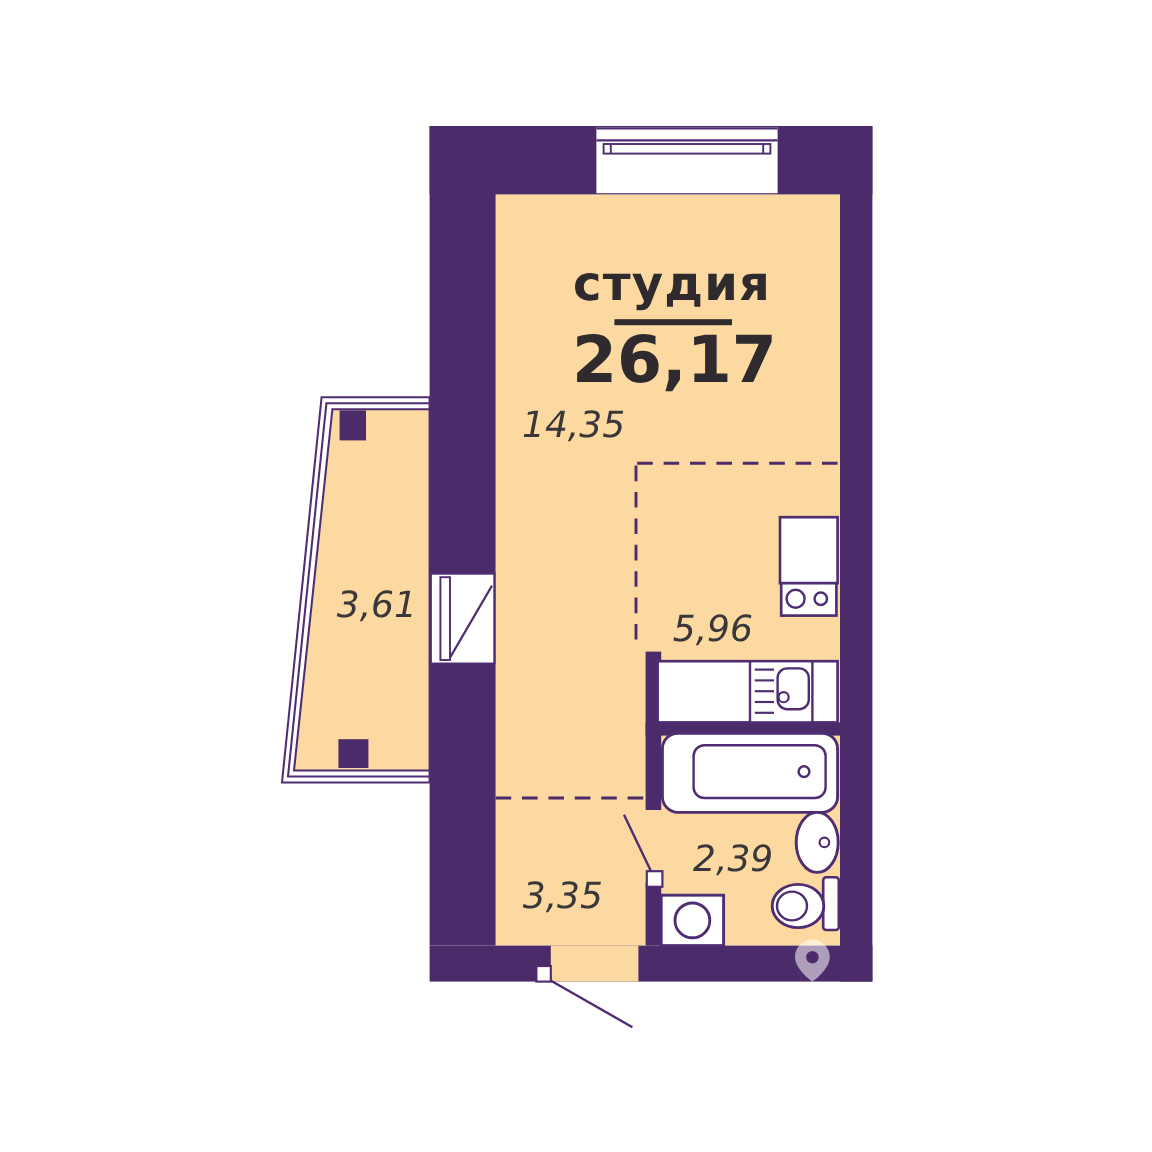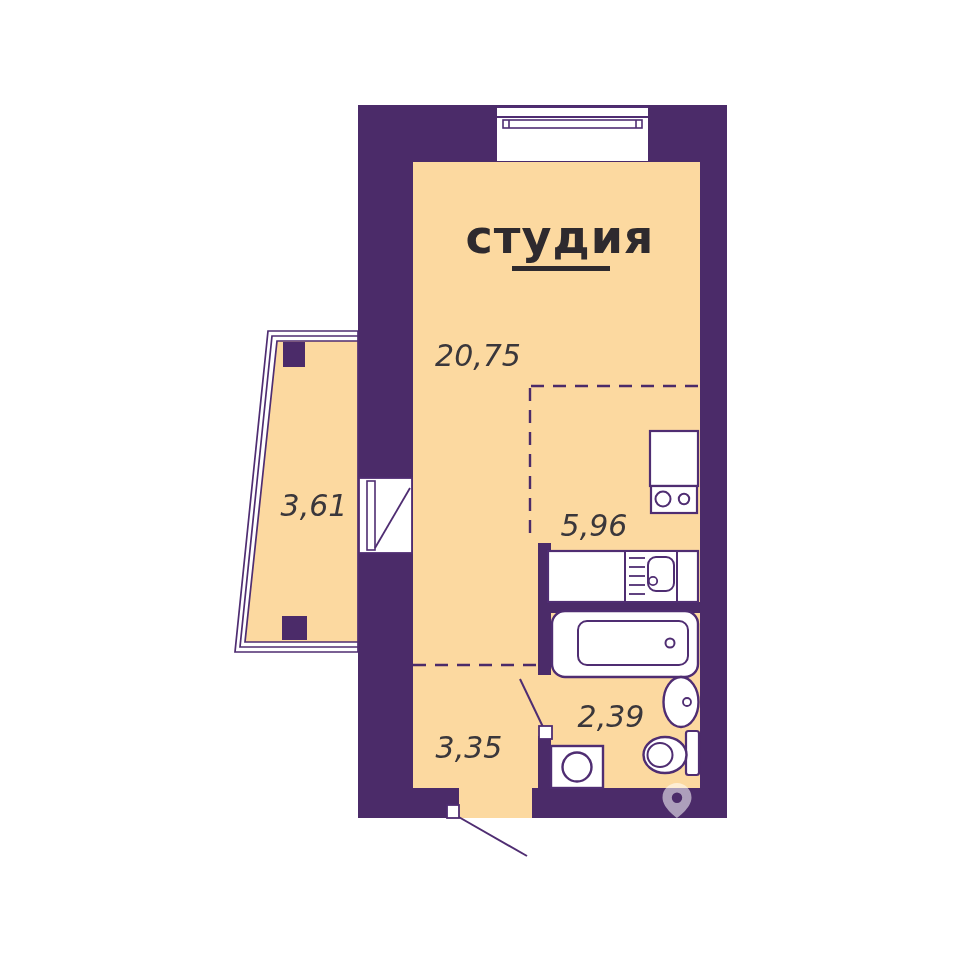--- a/index.html
+++ b/index.html
@@ -2,21 +2,21 @@
 <html><head>
 <meta charset="utf-8">
 <style>
   html,body{margin:0;padding:0;background:#ffffff;}
   .canvas{
     position:relative;width:960px;height:960px;background:#ffffff;overflow:hidden;
     font-family:"DejaVu Sans","Liberation Sans",sans-serif;
   }
   .overlay{position:absolute;left:0;top:0;}
   .lbl{position:absolute;transform:translate(-50%,-50%);white-space:nowrap;}
-  .title{font-size:46px;font-weight:bold;color:#2E2A2E;letter-spacing:1px;}
+  .title{font-size:40px;font-weight:bold;color:#2E2A2E;letter-spacing:1px;}
   .total{font-size:54px;font-weight:bold;color:#2E2A2E;}
   .rule{position:absolute;background:#2E2A2E;}
   .measure{font-style:italic;font-size:30px;color:#3A373B;}
   .watermark-text{
     position:absolute;left:652px;top:804px;
     font-size:52px;font-weight:bold;letter-spacing:2px;
     color:rgba(255,255,255,0.55);
     text-shadow:0 0 2px rgba(130,125,150,0.18);
   }
 </style>
@@ -118,21 +118,22 @@
       <rect x="551" y="746" width="52" height="42" stroke-width="2.4"></rect>
       <circle cx="577" cy="767" r="14.5" stroke-width="2.4"></circle>
     </g>
 
     <path fill-rule="evenodd" fill="rgba(255,255,255,0.55)" d="M677 783 c-8 0 -14.5 6.5 -14.5 14.5 c0 10.5 14.5 20.5 14.5 20.5 s14.5 -10 14.5 -20.5 c0 -8 -6.5 -14.5 -14.5 -14.5 z
              M677 792.5 a5.2 5.2 0 1 1 0 10.4 a5.2 5.2 0 1 1 0 -10.4 z"></path>
   </svg>
 
   <div class="lbl title" style="left:560px;top:237px;">студия</div>
   <div class="rule" style="left:512px;top:266px;width:98px;height:5px;"></div>
+  <div class="lbl total" style="left:562px;top:300px;">26,17</div>
 
-  <div class="lbl measure" style="left:478px;top:355px;">20,75</div>
+  <div class="lbl measure" style="left:478px;top:355px;">14,35</div>
   <div class="lbl measure" style="left:314px;top:505px;">3,61</div>
   <div class="lbl measure" style="left:594px;top:525px;">5,96</div>
   <div class="lbl measure" style="left:611px;top:716px;">2,39</div>
   <div class="lbl measure" style="left:469px;top:747px;">3,35</div>
 
 
 </div>
 
 </body></html>

